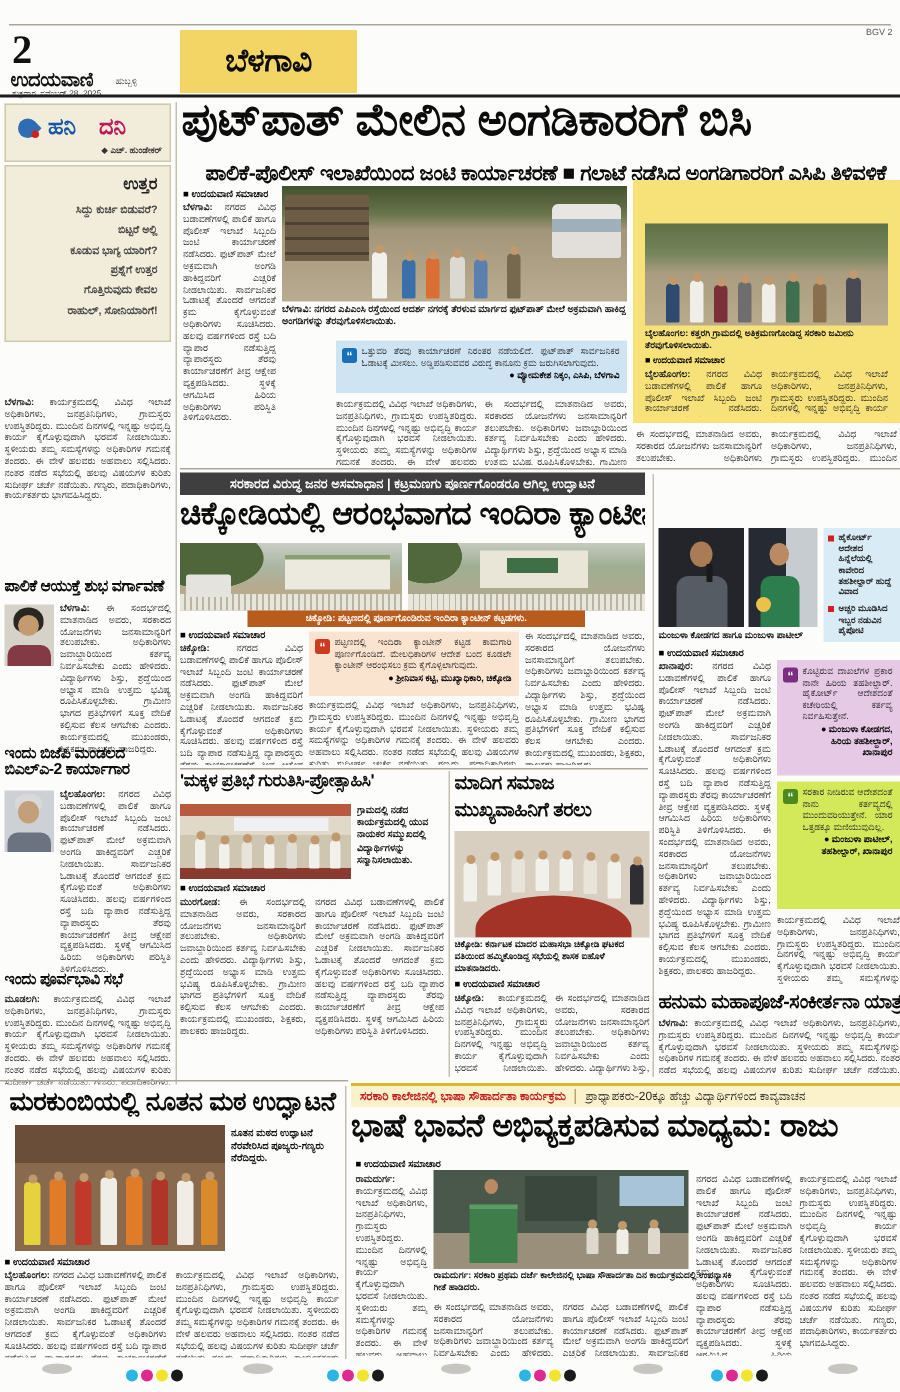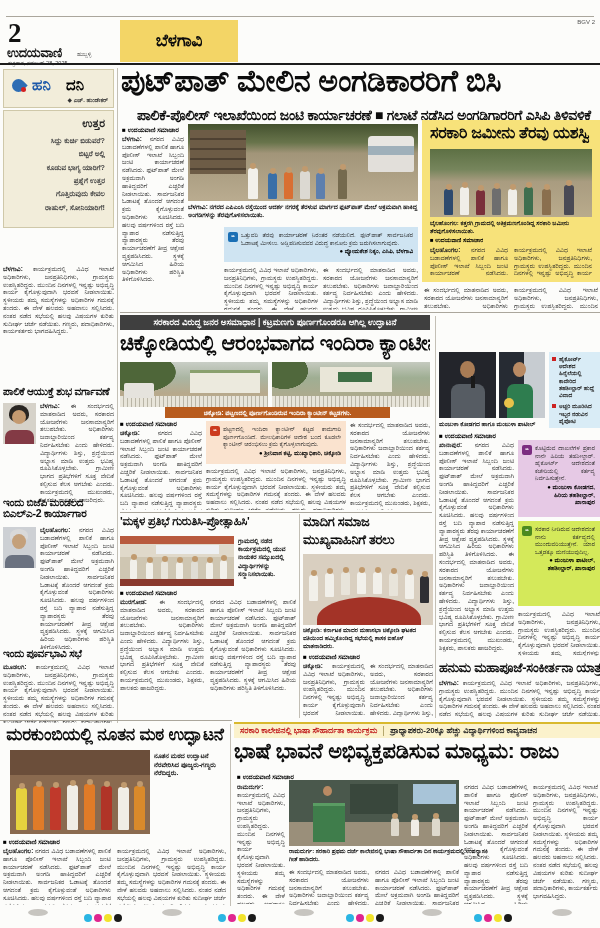--- a/index.html
+++ b/index.html
@@ -17,50 +17,50 @@
   .qbox{box-sizing:border-box;padding:4px 5px 3px 17px;font-size:6.1px;line-height:1.25;text-align:justify;color:#222;overflow:hidden;}
   .qico{position:absolute;left:4px;top:5px;width:10px;height:10px;border-radius:2px;color:#fff;font-weight:bold;font-size:8px;line-height:11px;text-align:center;}
   .qattr{display:block;margin-top:2px;font-weight:bold;text-align:right;font-size:6px;color:#000;}
   .vline{width:1px;background:#c3bfb5;}
   .hline{height:1px;background:#aaa69c;}
   .kicker-dark{background:#3f3f3f;color:#fff;font-weight:bold;font-size:8.6px;display:flex;align-items:center;justify-content:center;overflow:hidden;white-space:nowrap;}
   .strip-orange{background:#b85c1e;color:#fff;font-weight:bold;font-size:6.3px;display:flex;align-items:center;justify-content:center;overflow:hidden;white-space:nowrap;}
   .kicker-lite{background:#fbf2cc;border-top:2px solid #d9b92e;display:flex;align-items:center;gap:6px;padding:0 6px;box-sizing:border-box;overflow:hidden;white-space:nowrap;}
   .kicker-lite .red{color:#c22121;font-weight:bold;font-size:8px;}
   .kicker-lite .sep{width:1px;height:10px;background:#b5a86e;}
-  .kicker-lite .blk{color:#222;font-weight:bold;font-size:8px;}
+  .kicker-lite .blk{color:#222;font-weight:normal;font-size:8px;}
   .bullet-item{display:flex;gap:3px;font-size:5.8px;font-weight:bold;line-height:1.25;margin-bottom:4px;color:#222;}
   .bsq{flex:0 0 4px;width:4px;height:4px;background:#cc2222;margin-top:1px;}
   .poem{white-space:pre-line;text-align:right;font-size:7.2px;line-height:1.85;font-weight:bold;color:#444;}
   .dot{display:inline-block;width:8px;height:8px;border-radius:50%;margin-right:2px;vertical-align:middle;}
   .oval{position:absolute;width:20px;height:7px;border-radius:50%;background:#c7c5c0;top:3px;}
   .dots-group{position:absolute;top:2px;}
 </style>
 </head>
 <body>
 
 <div id="page">
 
   <div class="z hline" style="left:6px;top:16px;width:588px;"></div>
   <div class="z" style="left:540px;top:19px;width:55px;font-size:6px;text-align:right;color:#555;">BGV 2</div>
 
   <div class="z" style="left:8px;top:18px;font-family:'Liberation Serif',serif;font-size:27px;font-weight:bold;">2</div>
   <div class="z" style="left:7px;top:45px;font-size:13px;font-weight:bold;letter-spacing:-0.3px;">ಉದಯವಾಣಿ</div>
   <div class="z" style="left:77px;top:51px;font-size:6px;color:#333;">ಹುಬ್ಬಳ್ಳಿ</div>
   <div class="z" style="left:8px;top:60px;font-size:5.5px;color:#333;">ಶುಕ್ರವಾರ, ನವೆಂಬರ್ 28, 2025</div>
   <div class="z" style="left:120px;top:20px;width:118px;height:42px;background:#f3d566;display:flex;align-items:center;justify-content:center;">
-    <span class="hl" style="font-size:17px;">ಬೆಳಗಾವಿ</span>
+    <span class="hl" style="font-size:21px;">ಬೆಳಗಾವಿ</span>
   </div>
   <div class="z" style="left:0;top:63px;width:600px;height:2px;background:#1c1c1c;"></div>
 
   <div class="z" style="left:3px;top:69px;width:111px;height:39px;background:#f2edda;border:1px solid #cfc8a9;box-sizing:border-box;">
     <span style="position:absolute;left:8px;top:9px;width:13px;height:13px;background:#2e6db4;border-radius:50% 0 50% 50%;transform:rotate(45deg);"></span>
     <span style="position:absolute;left:17px;top:17px;width:5px;height:5px;background:#d42020;border-radius:50%;"></span>
     <span style="position:absolute;left:28px;top:6px;font-size:15px;font-weight:bold;color:#1a57a8;">ಹನಿ</span>
-    <span style="position:absolute;left:62px;top:6px;font-size:15px;font-weight:bold;color:#000000;">ದನಿ</span>
+    <span style="position:absolute;left:62px;top:6px;font-size:15px;font-weight:bold;color:#be185d;font-family:Liberation Serif, serif;">ದನಿ</span>
     <span style="position:absolute;right:5px;bottom:3px;font-size:5.8px;font-weight:bold;color:#333;">◆ ಎಚ್. ಹುಂಡೇಕರ್</span>
   </div>
   <div class="z" style="left:3px;top:110px;width:111px;height:118px;background:#f2edda;border:1px solid #cfc8a9;box-sizing:border-box;padding:6px 8px;">
     <div style="text-align:right;font-size:11px;font-weight:bold;color:#222;margin-bottom:4px;">ಉತ್ತರ</div>
     <div class="poem">ಸಿದ್ದು ಕುರ್ಚಿ ಬಿಡುವರೆ?
 ಬಿಟ್ಟರೆ ಅಲ್ಲಿ
 ಕೂಡುವ ಭಾಗ್ಯ ಯಾರಿಗೆ?
 ಪ್ರಶ್ನೆಗೆ ಉತ್ತರ
 ಗೊತ್ತಿರುವುದು ಕೇವಲ
 ರಾಹುಲ್, ಸೋನಿಯಾರಿಗೆ!</div>
@@ -116,21 +116,20 @@
   <div class="z cap" style="left:188px;top:203px;width:230px;height:21px;">ಬೆಳಗಾವಿ: ನಗರದ ಎಪಿಎಂಸಿ ರಸ್ತೆಯಿಂದ ಆದರ್ಶ ನಗರಕ್ಕೆ ತೆರಳುವ ಮಾರ್ಗದ ಫುಟ್‌ಪಾತ್ ಮೇಲೆ ಅಕ್ರಮವಾಗಿ ಹಾಕಿದ್ದ ಅಂಗಡಿಗಳನ್ನು ತೆರವುಗೊಳಿಸಲಾಯಿತು.</div>
   <div class="z qbox" style="left:224px;top:227px;width:194px;height:35px;background:#cfe4f2;">
     <span class="qico" style="background:#1a6fb5;">“</span>
     <span>ಒತ್ತುವರಿ ತೆರವು ಕಾರ್ಯಾಚರಣೆ ನಿರಂತರ ನಡೆಯಲಿದೆ. ಫುಟ್‌ಪಾತ್ ಸಾರ್ವಜನಿಕರ ಓಡಾಟಕ್ಕೆ ಮೀಸಲು. ಅಡ್ಡಿಪಡಿಸುವವರ ವಿರುದ್ಧ ಕಾನೂನು ಕ್ರಮ ಜರುಗಿಸಲಾಗುವುದು.</span>
     <span class="qattr">● ವ್ಯೋಮಕೇಶ ನಿಕ್ಕಂ, ಎಸಿಪಿ, ಬೆಳಗಾವಿ</span>
   </div>
   <div class="z body-txt" style="left:224px;top:266px;width:94px;height:44px;">ಕಾರ್ಯಕ್ರಮದಲ್ಲಿ ವಿವಿಧ ಇಲಾಖೆ ಅಧಿಕಾರಿಗಳು, ಜನಪ್ರತಿನಿಧಿಗಳು, ಗ್ರಾಮಸ್ಥರು ಉಪಸ್ಥಿತರಿದ್ದರು. ಮುಂದಿನ ದಿನಗಳಲ್ಲಿ ಇನ್ನಷ್ಟು ಅಭಿವೃದ್ಧಿ ಕಾರ್ಯ ಕೈಗೊಳ್ಳುವುದಾಗಿ ಭರವಸೆ ನೀಡಲಾಯಿತು. ಸ್ಥಳೀಯರು ತಮ್ಮ ಸಮಸ್ಯೆಗಳನ್ನು ಅಧಿಕಾರಿಗಳ ಗಮನಕ್ಕೆ ತಂದರು. ಈ ವೇಳೆ ಹಲವರು ಅಹವಾಲು ಸಲ್ಲಿಸಿದರು. ನಂತರ ನಡೆದ ಸಭೆಯಲ್ಲಿ ಹಲವು ವಿಷಯಗಳ ಕುರಿತು ಸುದೀರ್ಘ ಚರ್ಚೆ ನಡೆಯಿತು. ಗಣ್ಯರು, ಪದಾಧಿಕಾರಿಗಳು, ಕಾರ್ಯಕರ್ತರು ಭಾಗವಹಿಸಿದ್ದರು.</div>
   <div class="z body-txt" style="left:323px;top:266px;width:95px;height:44px;">ಈ ಸಂದರ್ಭದಲ್ಲಿ ಮಾತನಾಡಿದ ಅವರು, ಸರಕಾರದ ಯೋಜನೆಗಳು ಜನಸಾಮಾನ್ಯರಿಗೆ ತಲುಪಬೇಕು. ಅಧಿಕಾರಿಗಳು ಜವಾಬ್ದಾರಿಯಿಂದ ಕರ್ತವ್ಯ ನಿರ್ವಹಿಸಬೇಕು ಎಂದು ಹೇಳಿದರು. ವಿದ್ಯಾರ್ಥಿಗಳು ಶಿಸ್ತು, ಶ್ರದ್ಧೆಯಿಂದ ಅಭ್ಯಾಸ ಮಾಡಿ ಉತ್ತಮ ಭವಿಷ್ಯ ರೂಪಿಸಿಕೊಳ್ಳಬೇಕು. ಗ್ರಾಮೀಣ ಭಾಗದ ಪ್ರತಿಭೆಗಳಿಗೆ ಸೂಕ್ತ ವೇದಿಕೆ ಕಲ್ಪಿಸುವ ಕೆಲಸ ಆಗಬೇಕು ಎಂದರು. ಕಾರ್ಯಕ್ರಮದಲ್ಲಿ ಮುಖಂಡರು, ಶಿಕ್ಷಕರು, ಪಾಲಕರು ಹಾಜರಿದ್ದರು.</div>
 
   <div class="z" style="left:422px;top:120px;width:178px;height:162px;background:#f7e27a;">
-    <div class="hl" style="position:absolute;left:8px;top:4px;width:162px;height:22px;font-size:16px;white-space:nowrap;">ಸರಕಾರಿ ಜಮೀನು ತೆರವು ಯಶಸ್ವಿ</div>
     <div class="photo" style="position:absolute;left:8px;top:29px;width:162px;height:68px;background:linear-gradient(180deg,#5d7044 0%,#76855c 30%,#a99c80 48%,#b9ab8c 100%);">
       <i class="pp" style="left:14px;width:9px;height:26px;background:#2e4a6e;"></i>
       <i class="pp" style="left:30px;width:9px;height:28px;background:#f0eee8;"></i>
       <i class="pp" style="left:46px;width:9px;height:25px;background:#7a2f3a;"></i>
       <i class="pp" style="left:62px;width:9px;height:27px;background:#6e6e6e;"></i>
       <i class="pp" style="left:78px;width:9px;height:26px;background:#f0eee8;"></i>
       <i class="pp" style="left:94px;width:9px;height:28px;background:#3f6f4f;"></i>
       <i class="pp" style="left:112px;width:9px;height:26px;background:#8a6f4e;"></i>
       <i class="pp" style="left:134px;width:10px;height:30px;background:#4a4a55;"></i>
     </div>

